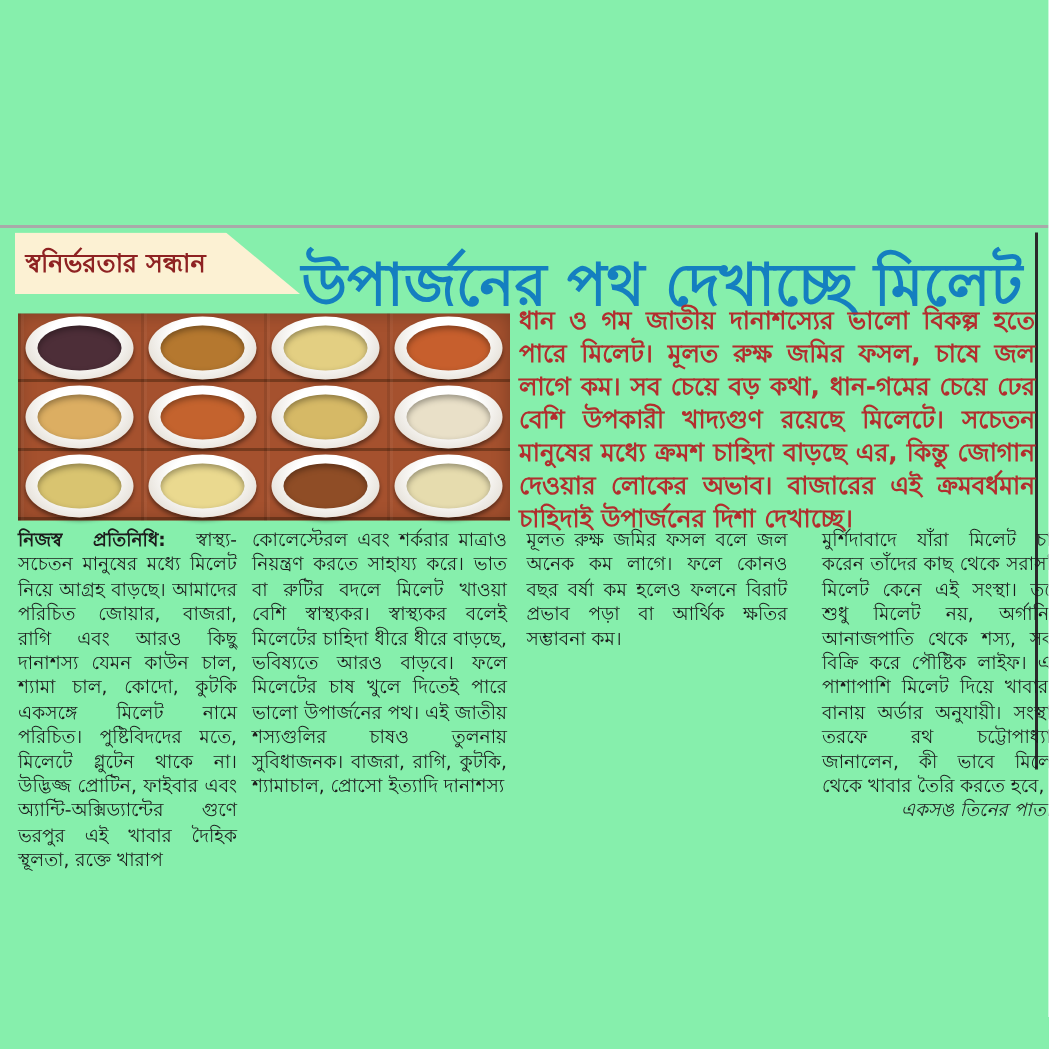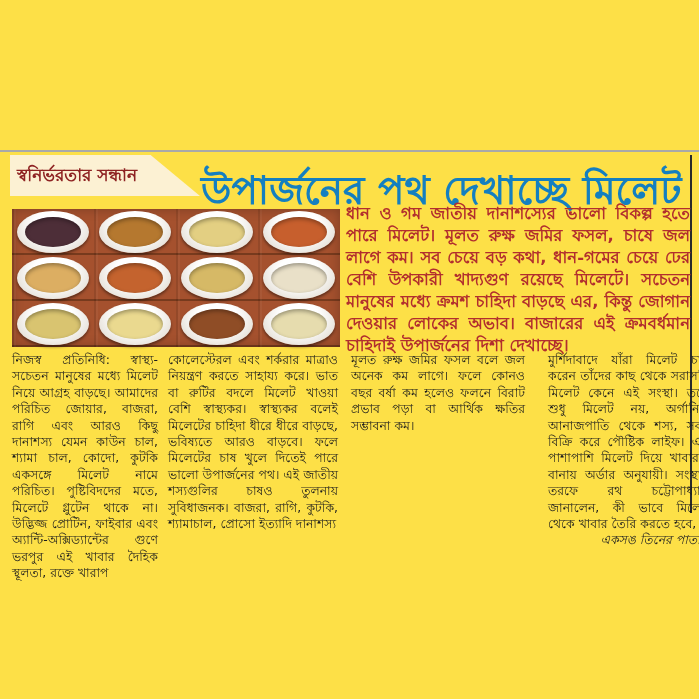--- a/index.html
+++ b/index.html
@@ -1,16 +1,16 @@
 <!DOCTYPE html>
 <html><head>
 <meta charset="utf-8">
 <style>
   html,body{margin:0;padding:0;background:#fff;}
-  .page{position:relative;width:699px;height:699px;background:#fde047;overflow:hidden;
+  .page{position:relative;width:699px;height:699px;background:#86efac;overflow:hidden;
         font-family:"DejaVu Sans","Liberation Sans",sans-serif;}
   .top-rule{position:absolute;left:0;top:150px;width:699px;height:2px;background:#a9a9a9;}
   .right-rule{position:absolute;left:690px;top:155px;width:2px;height:358px;background:#2a2a2a;}
 
   .kicker{position:absolute;left:10px;top:155px;width:190px;height:41px;
           background:#fcf1d3;clip-path:polygon(0 0,74% 0,100% 100%,0 100%);
           display:flex;align-items:center;padding-left:7px;box-sizing:border-box;}
   .kicker span{font-size:17px;font-weight:bold;color:#8e2222;}
 
   .headline{position:absolute;left:186px;top:150px;width:506px;margin:15px;
@@ -32,21 +32,21 @@
 
   .lead{position:absolute;left:346px;top:203px;width:344px;margin:0;
         font-size:16.5px;line-height:22px;font-weight:bold;color:#b22e2e;text-align:justify;}
 
   .col{position:absolute;top:352px;font-size:12.4px;line-height:16.4px;color:#1c1c1c;
        text-align:justify;}
   .col1{left:12px;width:146px;}
   .col2{left:168px;width:170px;}
   .col3{left:351px;width:174px;}
   .col4{left:548px;width:160px;}
-  .byline{font-weight:normal;}
+  .byline{font-weight:bold;}
   .col3 p{margin:0;}
   .subhead{margin:4px 0 3px;font-size:19px;line-height:22px;font-weight:bold;color:#a42222;text-align:left;}
   .continuation{font-style:italic;text-align:right;font-size:12.4px;color:#222;}
 </style>
 </head>
 <body>
 
 <div class="page">
 
   <div class="top-rule"></div>

